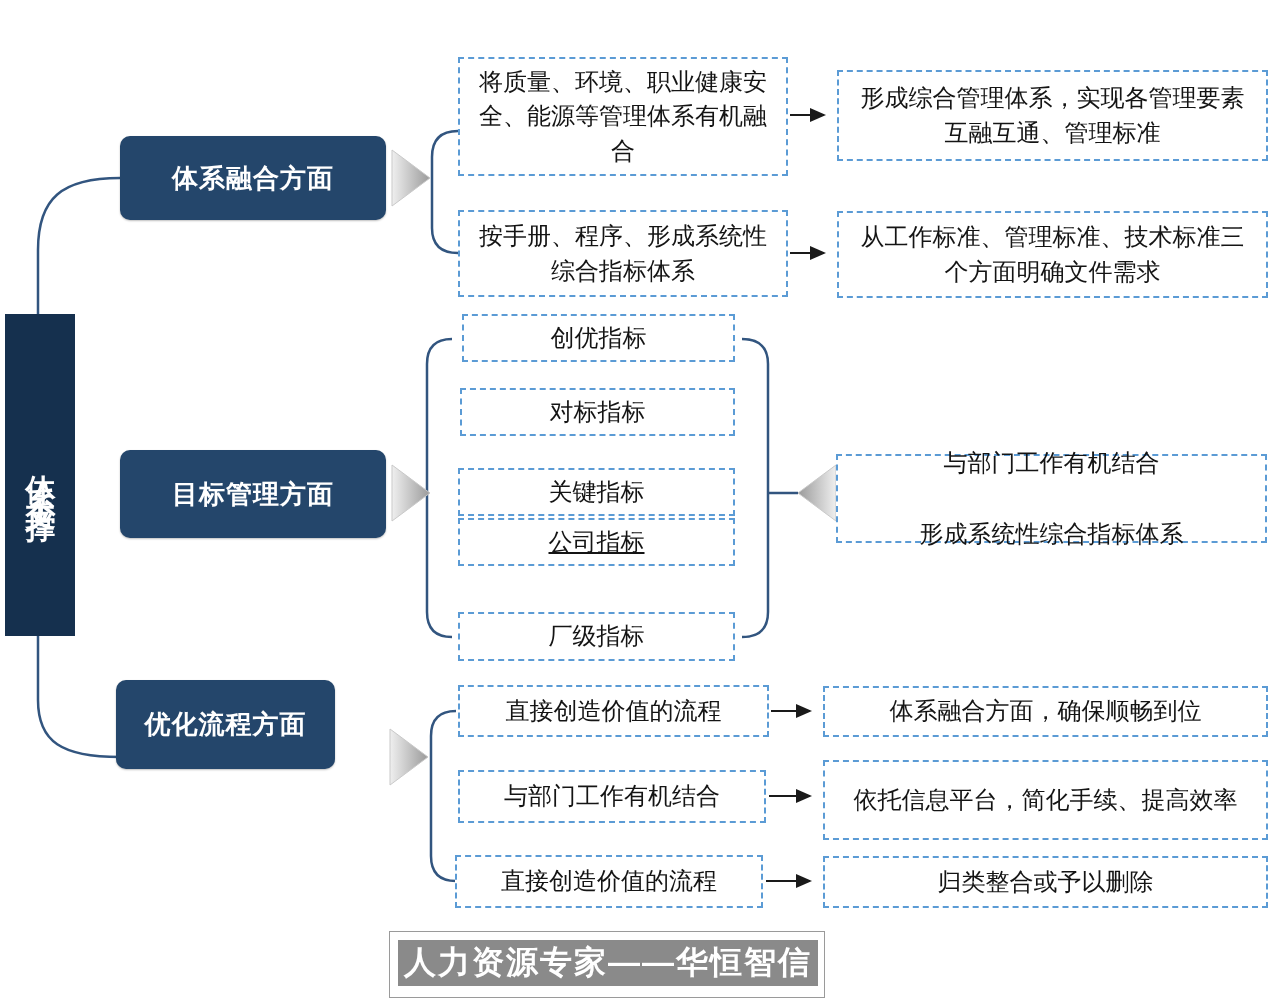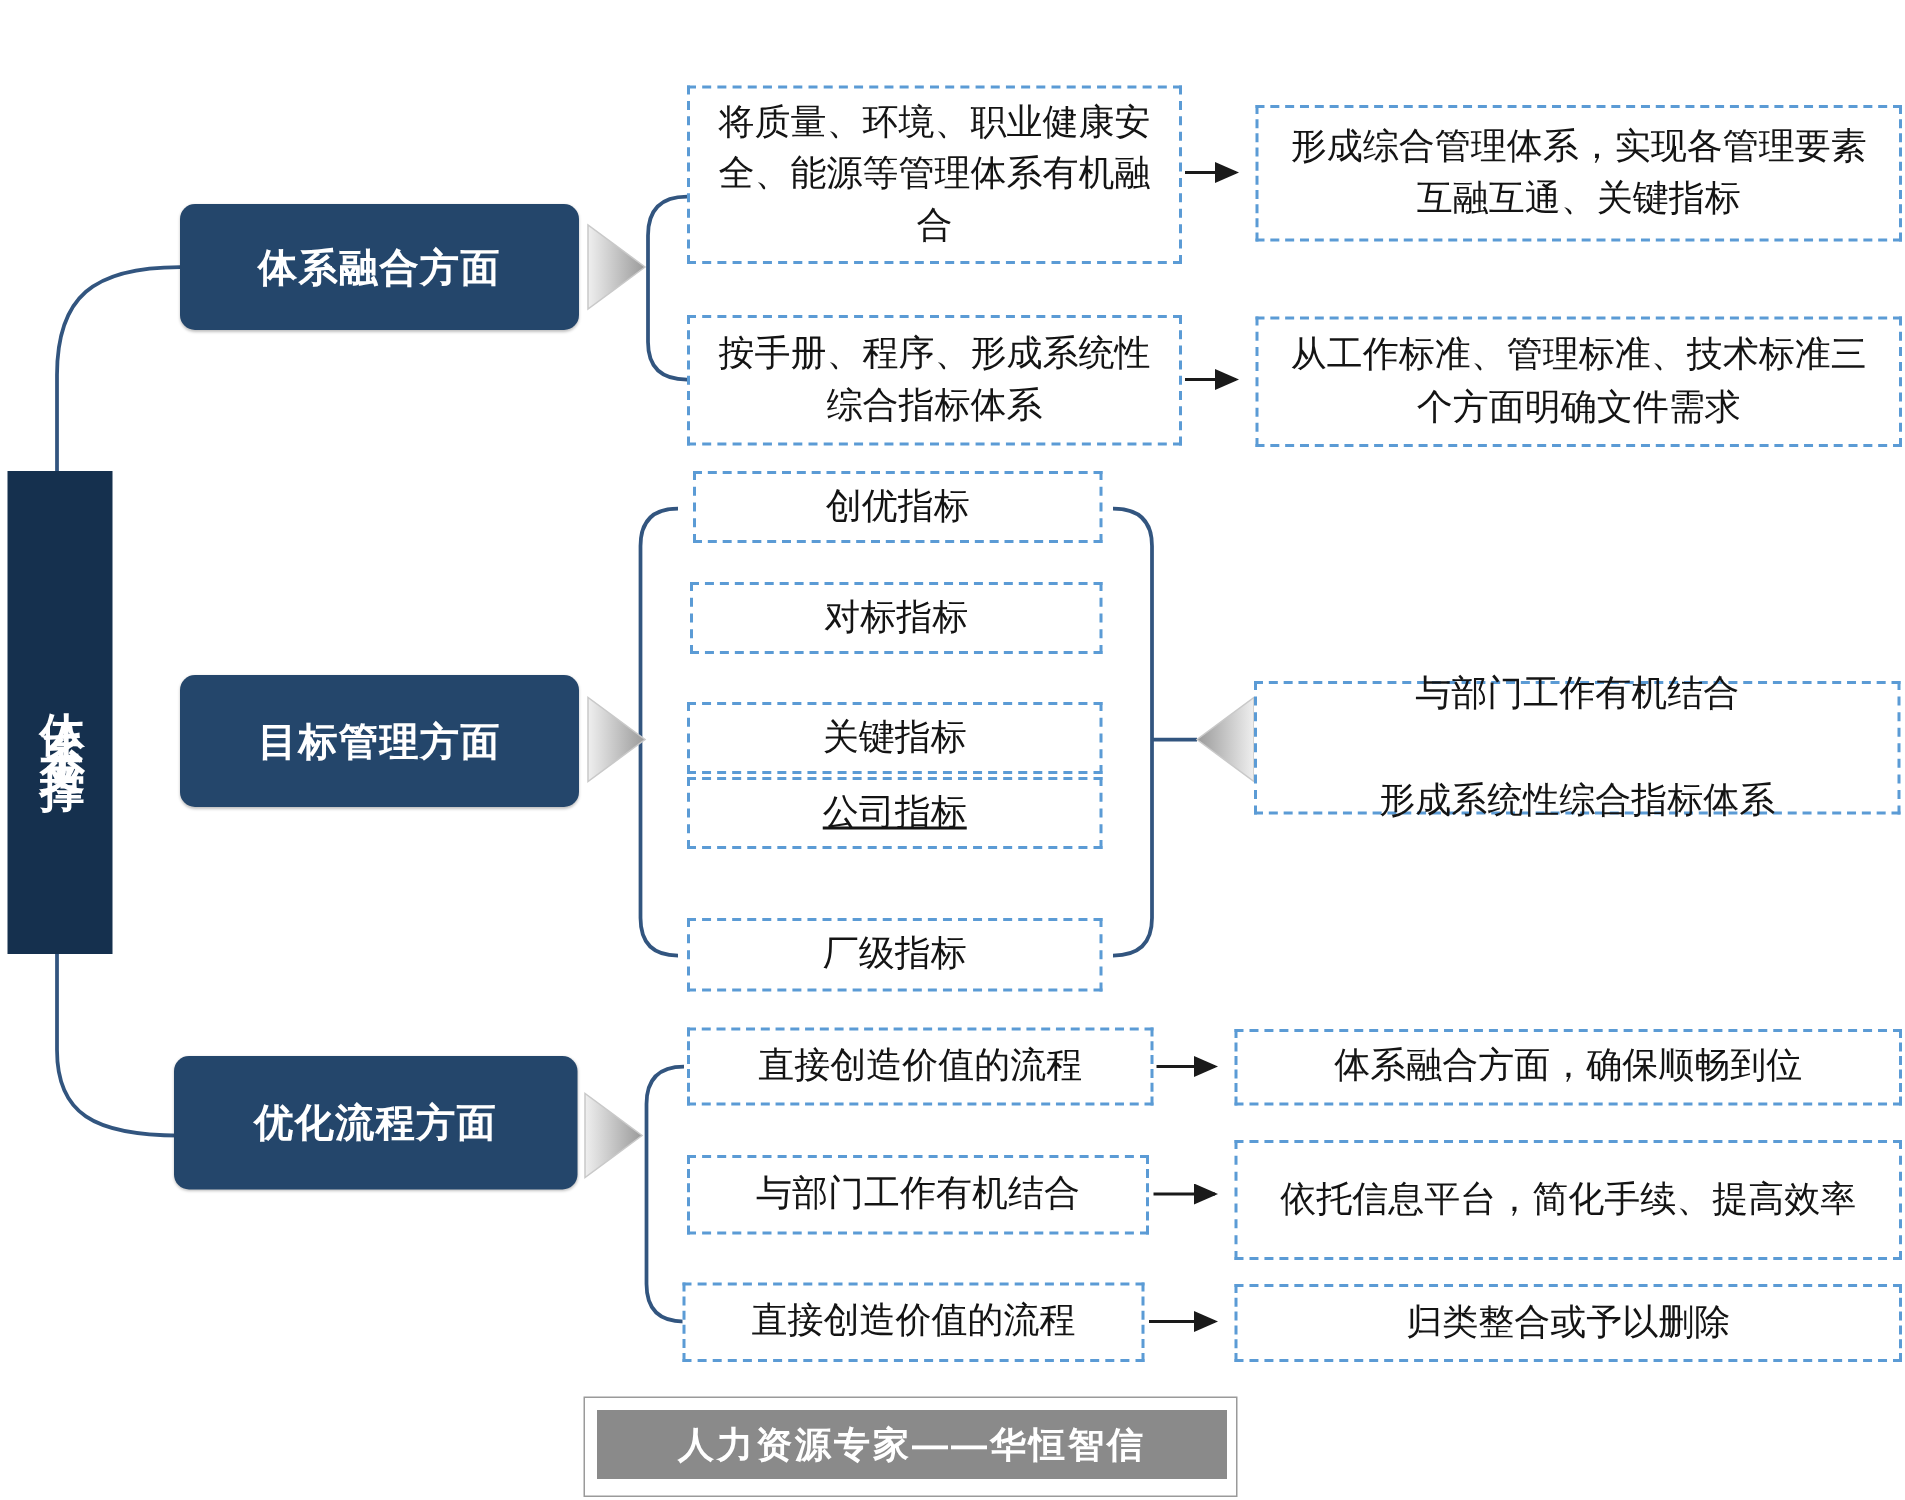--- a/index.html
+++ b/index.html
@@ -47,21 +47,21 @@
   }
   .footer-frame{
     border:1px solid #9a9a9a;
     background:transparent;
     z-index:1;
   }
   .footer-banner{
     background:#8a8a8a;
     color:#ffffff;
     font-weight:bold;
-    font-size:24px;
+    font-size:32px;
     letter-spacing:2px;
     display:flex;align-items:center;justify-content:center;
     z-index:2;
   }
 </style>
 </head>
 <body>
 
 <div id="canvas">
 
@@ -102,24 +102,24 @@
     <path d="M 769,796 L 810,796" stroke="#1a1a1a" stroke-width="2" marker-end="url(#ah)"></path>
     <path d="M 766,881 L 810,881" stroke="#1a1a1a" stroke-width="2" marker-end="url(#ah)"></path>
   </svg>
 
   <div class="abs node root-box" style="left:5px;top:314px;width:70px;height:322px;">
     <span>体系支撑</span>
   </div>
 
   <div class="abs node navy-box" style="left:120px;top:136px;width:266px;height:84px;">体系融合方面</div>
   <div class="abs node navy-box" style="left:120px;top:450px;width:266px;height:88px;">目标管理方面</div>
-  <div class="abs node navy-box" style="left:116px;top:704px;width:269px;height:89px;">优化流程方面</div>
+  <div class="abs node navy-box" style="left:116px;top:680px;width:219px;height:89px;">优化流程方面</div>
 
   <div class="abs node dashed-box" style="left:458px;top:57px;width:330px;height:119px;text-align:center;">将质量、环境、职业健康安全、能源等管理体系有机融合</div>
-  <div class="abs node dashed-box" style="left:837px;top:70px;width:431px;height:91px;">形成综合管理体系，实现各管理要素互融互通、关键指标</div>
+  <div class="abs node dashed-box" style="left:837px;top:70px;width:431px;height:91px;">形成综合管理体系，实现各管理要素互融互通、管理标准</div>
   <div class="abs node dashed-box" style="left:458px;top:210px;width:330px;height:87px;">按手册、程序、形成系统性综合指标体系</div>
   <div class="abs node dashed-box" style="left:837px;top:211px;width:431px;height:87px;">从工作标准、管理标准、技术标准三个方面明确文件需求</div>
 
   <div class="abs node dashed-box" style="left:462px;top:314px;width:273px;height:48px;">创优指标</div>
   <div class="abs node dashed-box" style="left:460px;top:388px;width:275px;height:48px;">对标指标</div>
   <div class="abs node dashed-box" style="left:458px;top:468px;width:277px;height:48px;">关键指标</div>
   <div class="abs node dashed-box" style="left:458px;top:518px;width:277px;height:48px;text-decoration:underline;">公司指标</div>
   <div class="abs node dashed-box" style="left:458px;top:612px;width:277px;height:49px;">厂级指标</div>
 
   <div class="abs node dashed-box" style="left:836px;top:454px;width:431px;height:89px;gap:36px;">

